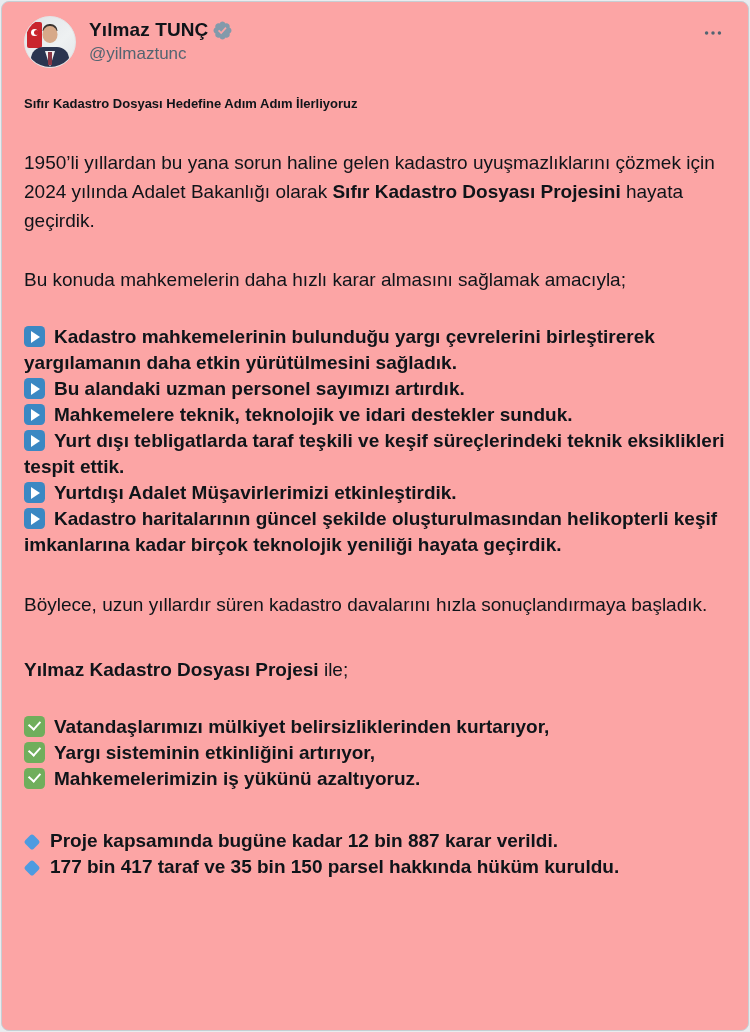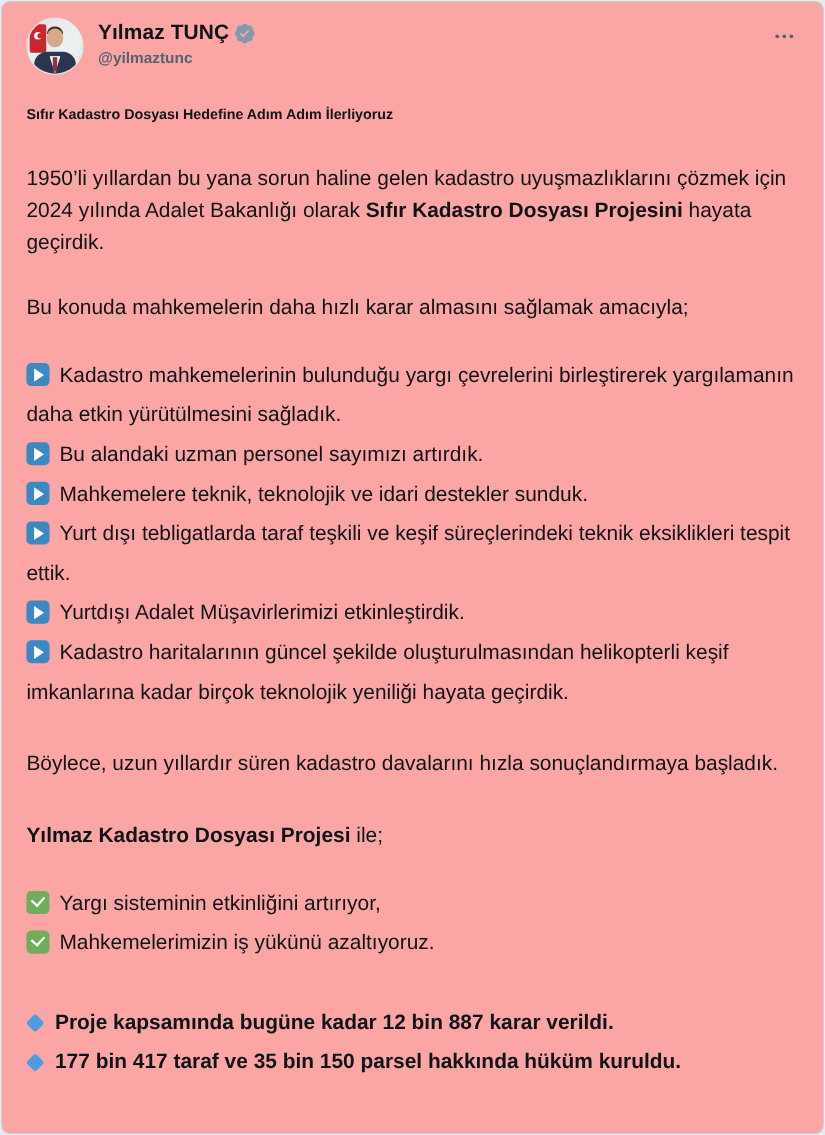--- a/index.html
+++ b/index.html
@@ -36,37 +36,37 @@
   .avatar .head { position: absolute; left: 50%; top: 9px; transform: translateX(-50%); width: 15px; height: 17px; background: #d7a989; border-radius: 48%; }
   .avatar .hair { position: absolute; left: 50%; top: 7px; transform: translateX(-50%); width: 15px; height: 7px; background: #3a3330; border-radius: 8px 8px 0 0; }
   .avatar .suit { position: absolute; left: 50%; bottom: -2px; transform: translateX(-50%); width: 38px; height: 22px; background: #2b3550; border-radius: 12px 12px 0 0; }
   .avatar .shirt { position: absolute; left: 50%; bottom: 0; transform: translateX(-50%); width: 10px; height: 16px; background: #f2f2f2; clip-path: polygon(0 0, 100% 0, 50% 100%); }
   .avatar .tie { position: absolute; left: 50%; bottom: 2px; transform: translateX(-50%); width: 4px; height: 13px; background: #8a3644; }
 
   .id-block { margin-left: 13px; padding-top: 3px; }
   .name-row { display: flex; align-items: center; gap: 4px; }
   .display-name { font-size: 19px; font-weight: 700; letter-spacing: .1px; cursor: pointer; }
   .badge { width: 21px; height: 21px; display: inline-block; margin-top: 1px; }
-  .handle { font-size: 14px; color: #536471; margin-top: 3px; cursor: pointer; font-weight: bold; }
+  .handle { font-size: 17px; color: #536471; margin-top: 3px; cursor: pointer; }
 
   .more-btn { margin-left: auto; padding: 6px 2px; cursor: pointer; color: #536471; }
   .more-btn svg { display: block; }
 
   
   .tweet-body { font-size: 19px; line-height: 29px; }
   .tweet-body p { margin: 0; }
   .b { font-weight: 700; }
 
   .title { margin-top: 21px !important; font-weight: 700; font-size: 13px; }
   .mt30 { margin-top: 30px !important; }
   .mt32 { margin-top: 32px !important; }
   .mt36 { margin-top: 36px !important; }
 
   .elist { margin: 0; }
-  .elist .item { line-height: 36px; }
+  .elist .item { line-height: 26px; font-weight: bold; }
 
   
   .emoji-sq {
     display: inline-block;
     width: 21px; height: 21px;
     border-radius: 4.5px;
     position: relative;
     vertical-align: -4px;
     margin-right: 9px;
   }
@@ -151,20 +151,21 @@
       <p class="item"><span class="emoji-sq play"></span><span>Yurt dışı tebligatlarda taraf teşkili ve keşif süreçlerindeki teknik eksiklikleri tespit ettik.</span></p>
       <p class="item"><span class="emoji-sq play"></span><span>Yurtdışı Adalet Müşavirlerimizi etkinleştirdik.</span></p>
       <p class="item"><span class="emoji-sq play"></span><span>Kadastro haritalarının güncel şekilde oluşturulmasından helikopterli keşif imkanlarına kadar birçok teknolojik yeniliği hayata geçirdik.</span></p>
     </div>
 
     <p class="mt32">Böylece, uzun yıllardır süren kadastro davalarını hızla sonuçlandırmaya başladık.</p>
 
     <p class="mt36"><span class="b">Yılmaz Kadastro Dosyası Projesi</span><span> ile;</span></p>
 
     <div class="elist mt30">
+      <p class="item"><span class="emoji-sq check"></span><span>Vatandaşlarımızı mülkiyet belirsizliklerinden kurtarıyor,</span></p>
       <p class="item"><span class="emoji-sq check"></span><span>Yargı sisteminin etkinliğini artırıyor,</span></p>
       <p class="item"><span class="emoji-sq check"></span><span>Mahkemelerimizin iş yükünü azaltıyoruz.</span></p>
     </div>
 
     <div class="elist mt36">
       <p class="item stat-item"><span class="diamond-wrap"><span class="diamond"></span></span><span>Proje kapsamında bugüne kadar 12 bin 887 karar verildi.</span></p>
       <p class="item stat-item"><span class="diamond-wrap"><span class="diamond"></span></span><span>177 bin 417 taraf ve 35 bin 150 parsel hakkında hüküm kuruldu.</span></p>
     </div>
 
   </div>

